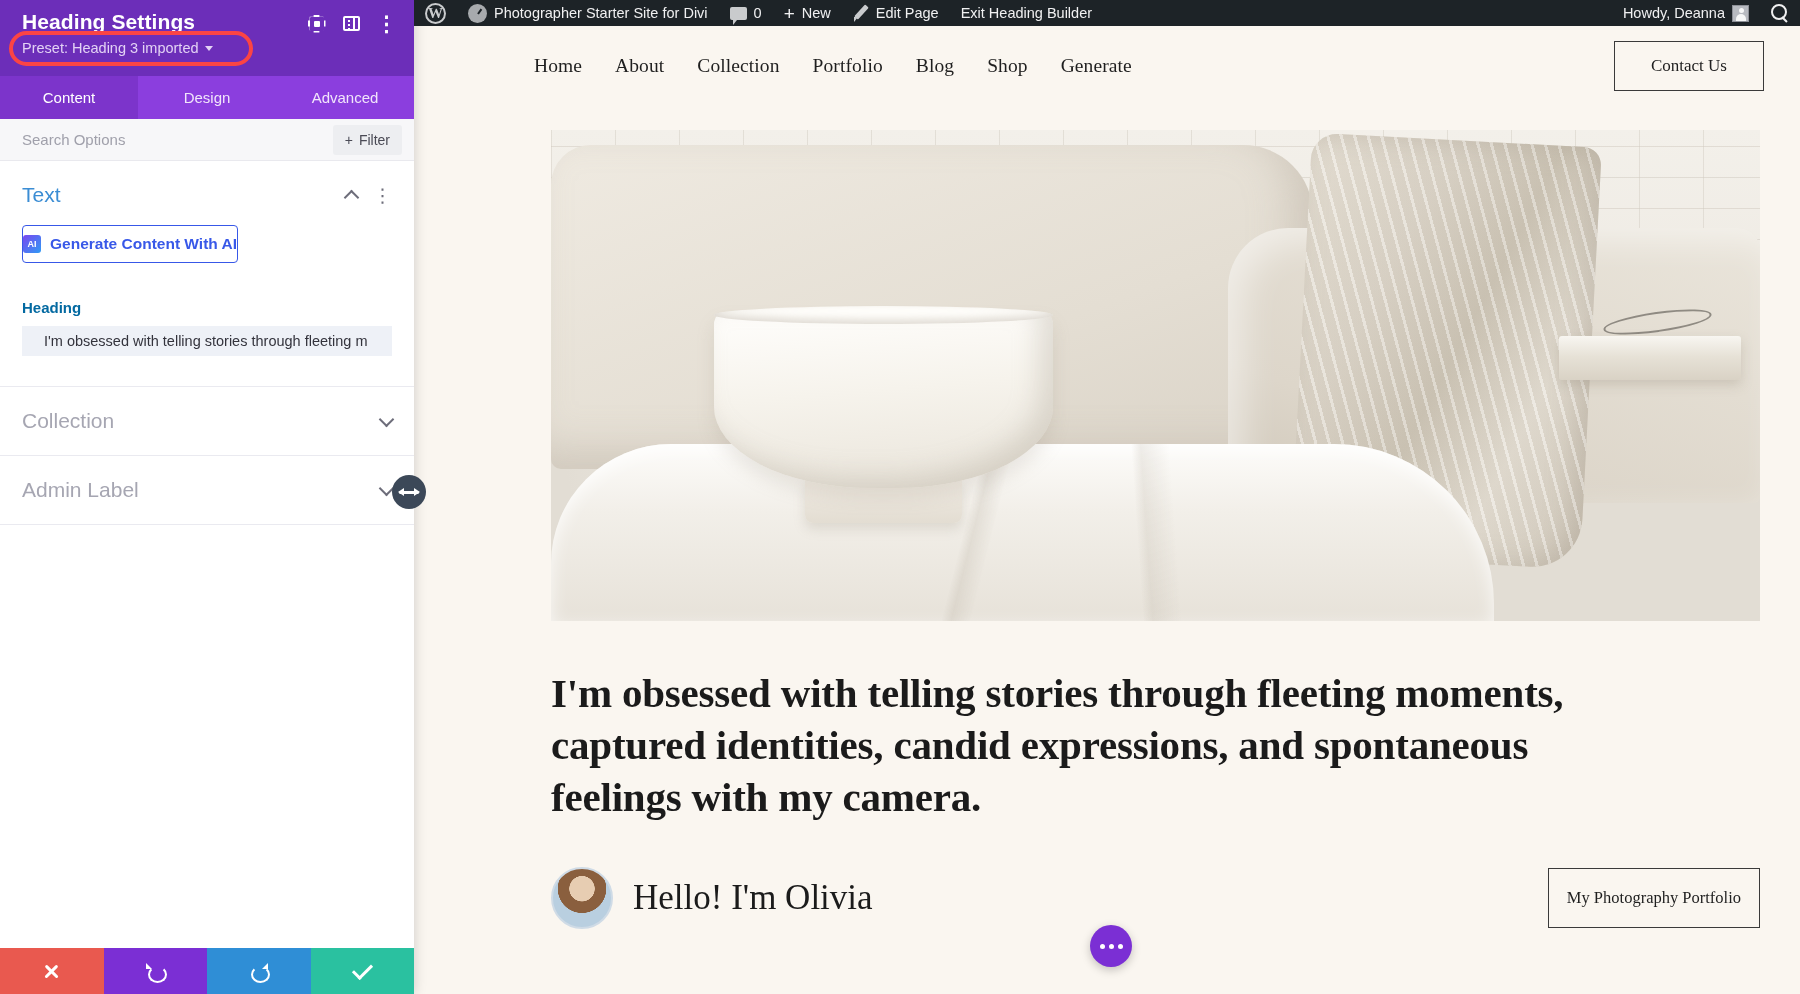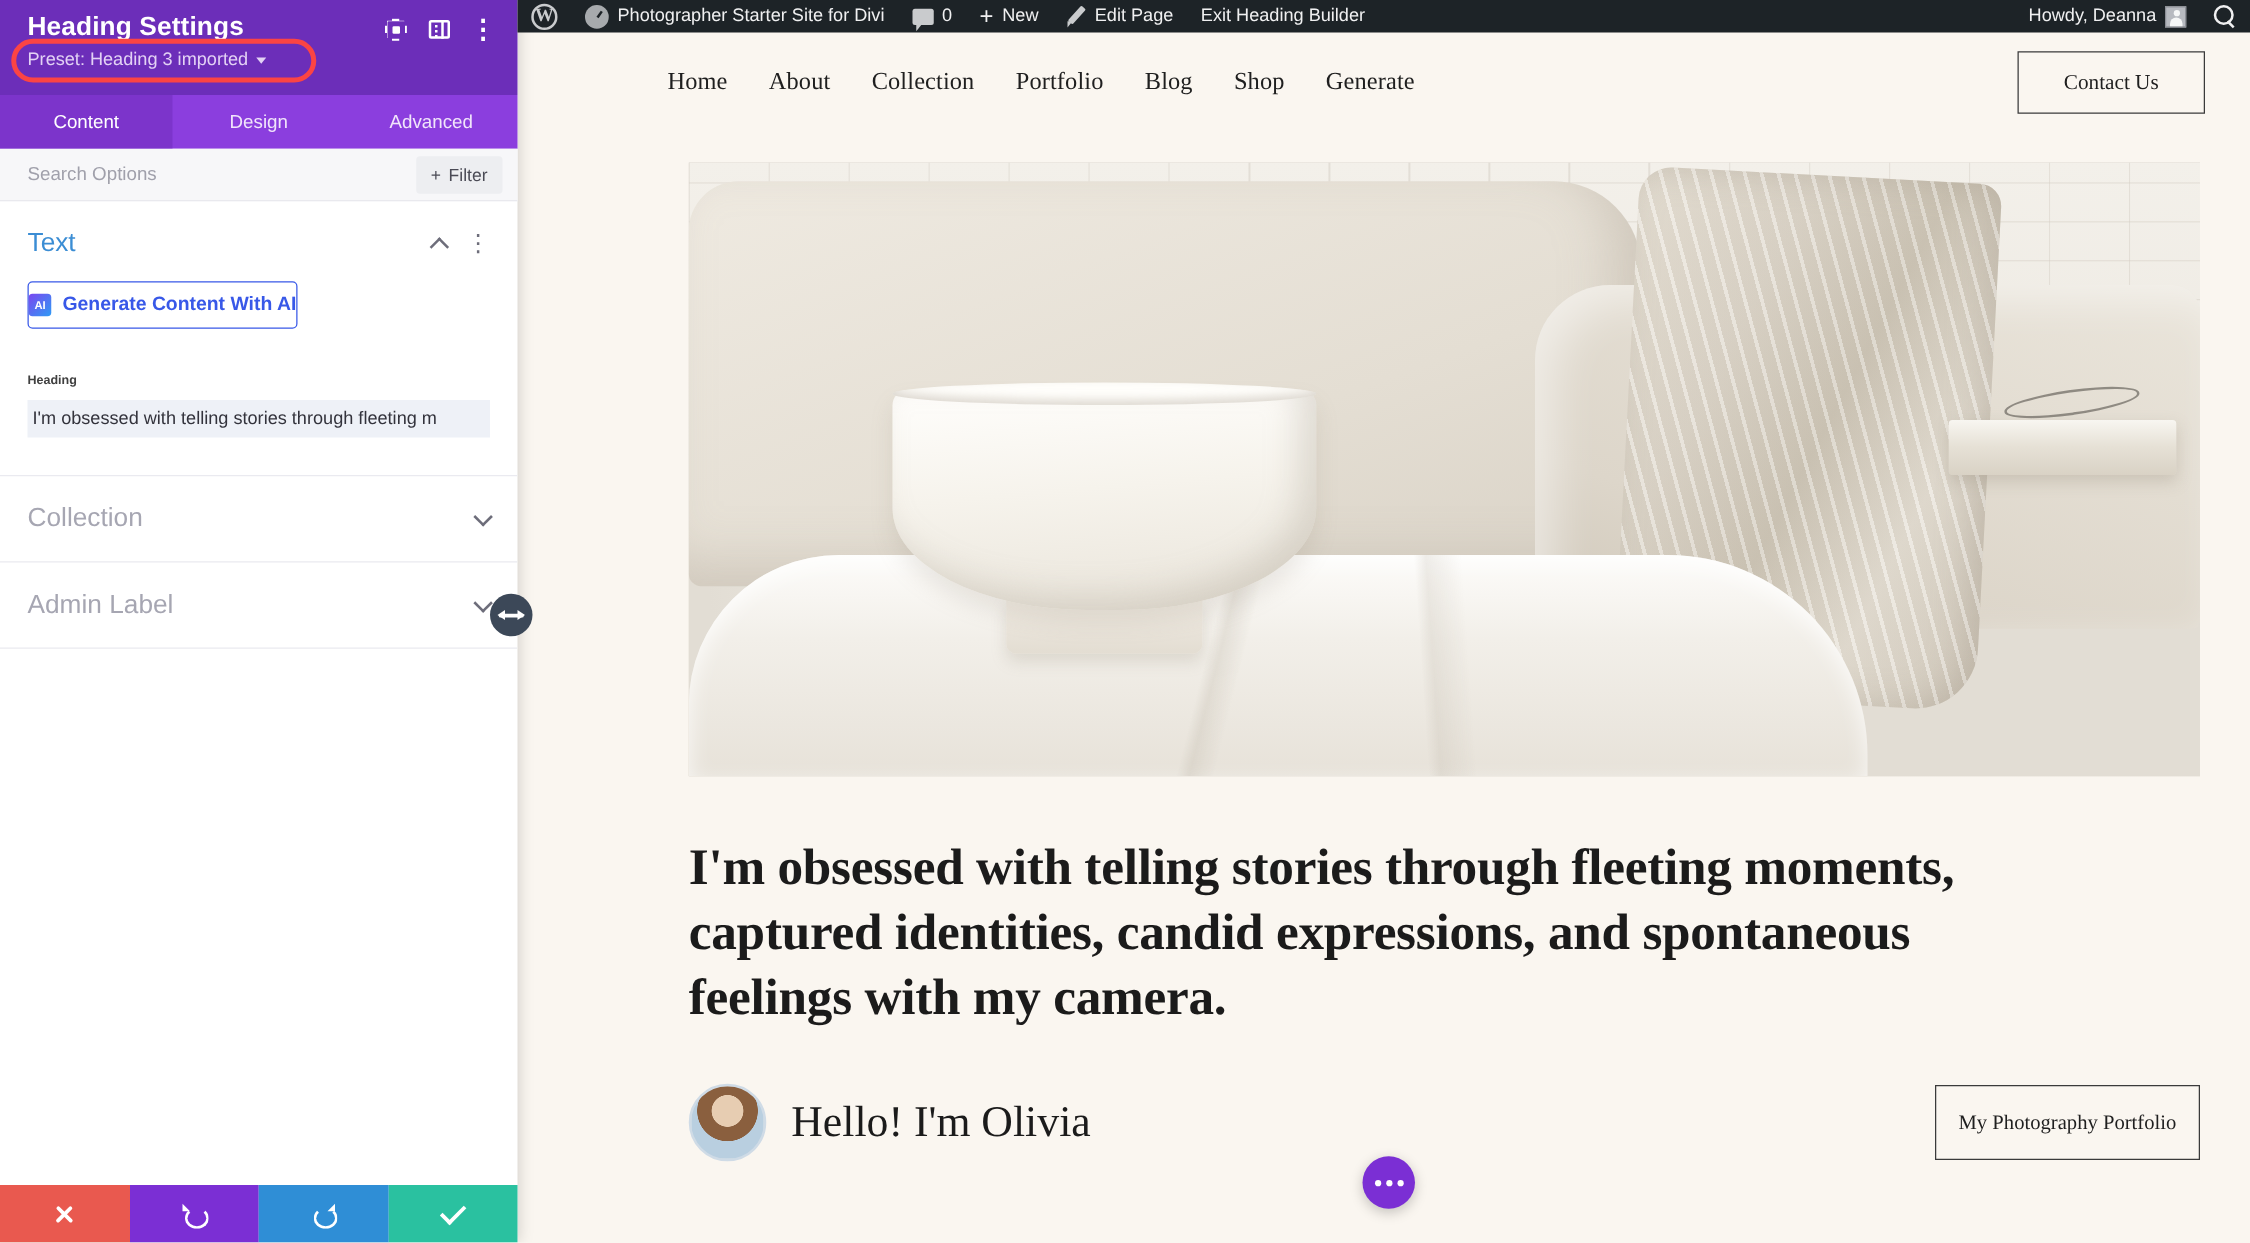--- a/index.html
+++ b/index.html
@@ -312,25 +312,25 @@
     color: #3858e8; font-size: 15.5px; font-weight: bold; cursor: pointer;
     font-family: "Liberation Sans", sans-serif;
   }
   #ai-badge {
     width: 18px; height: 18px; border-radius: 3px;
     background: linear-gradient(135deg,#7b46f0,#2f9bf5);
     color:#fff; font-size:9px; font-weight:bold;
     display:flex; align-items:center; justify-content:center;
   }
   #heading-label {
-    margin: 36px 22px 0 22px; font-size: 10px; font-weight: bold; color: #404040;
+    margin: 36px 22px 0 22px; font-size: 15px; font-weight: bold; color: #0369a1;
   }
   #heading-input {
     margin: 10px 22px 0 22px; width: 370px; height: 30px;
-    background: #eef1f7; border: 0; outline: none; padding: 0 4px;
+    background: #eef1f7; border: 0; outline: none; padding: 0 22px;
     font-size: 14.5px; color: #33333c; font-family: "Liberation Sans", sans-serif;
   }
   .divider { margin-top: 30px; height: 1px; background: #eaeaf0; }
   #panel-footer { display: flex; height: 46px; }
   .foot-btn {
     flex: 1; display: flex; align-items: center; justify-content: center;
     cursor: pointer; color: #fff; font-size: 19px;
   }
   #btn-cancel { background: #e9594f; }
   #btn-undo   { background: #7b2fd4; }

